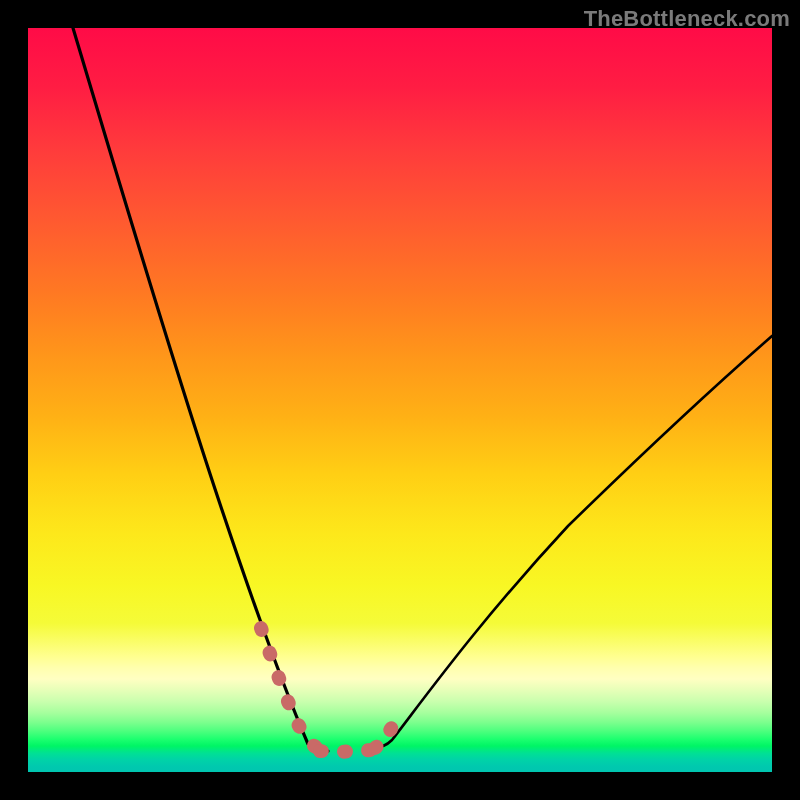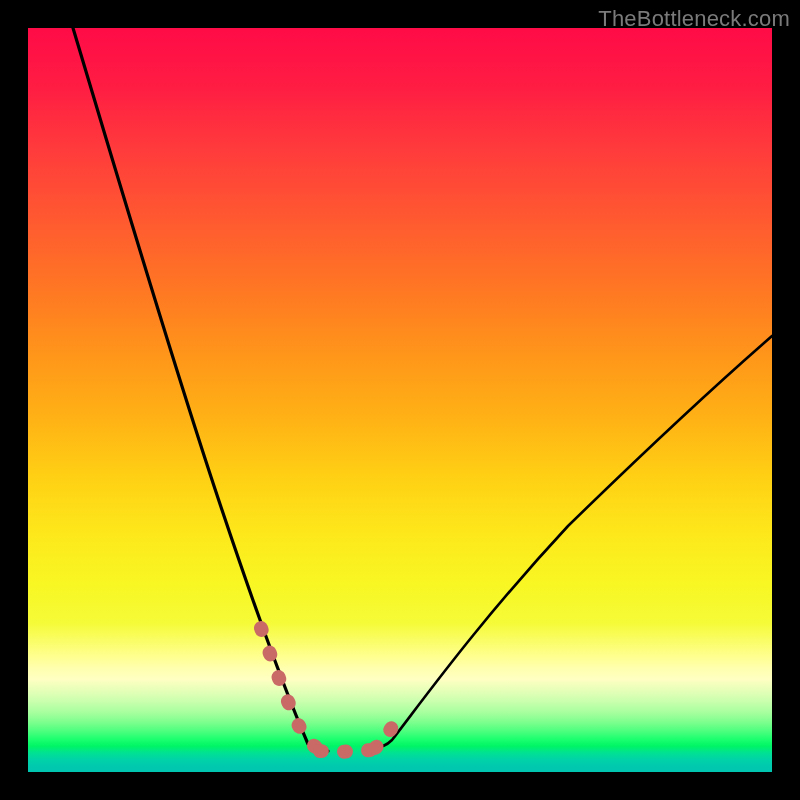--- a/index.html
+++ b/index.html
@@ -55,21 +55,21 @@
     position: absolute;
     inset: 0;
   }
   .watermark {
     position: absolute;
     top: 6px;
     right: 10px;
     color: #7a7a7a;
     font-size: 22px;
     letter-spacing: 0.2px;
-    font-weight: 400;
+    font-weight: 700;
   }
 </style>
 </head>
 <body>
 
 <div class="frame">
   <div class="gradient"></div>
 
   <svg class="curves" viewBox="0 0 744 744" preserveAspectRatio="none">
 

